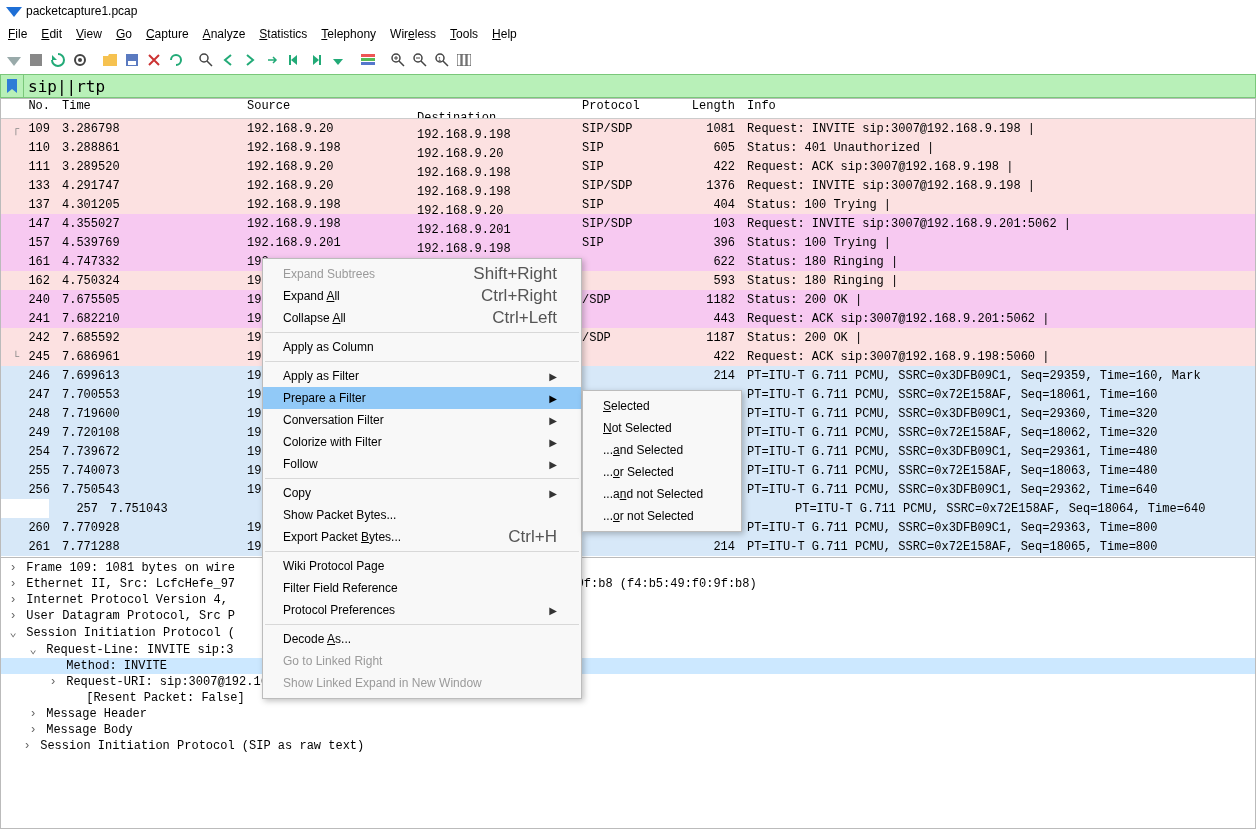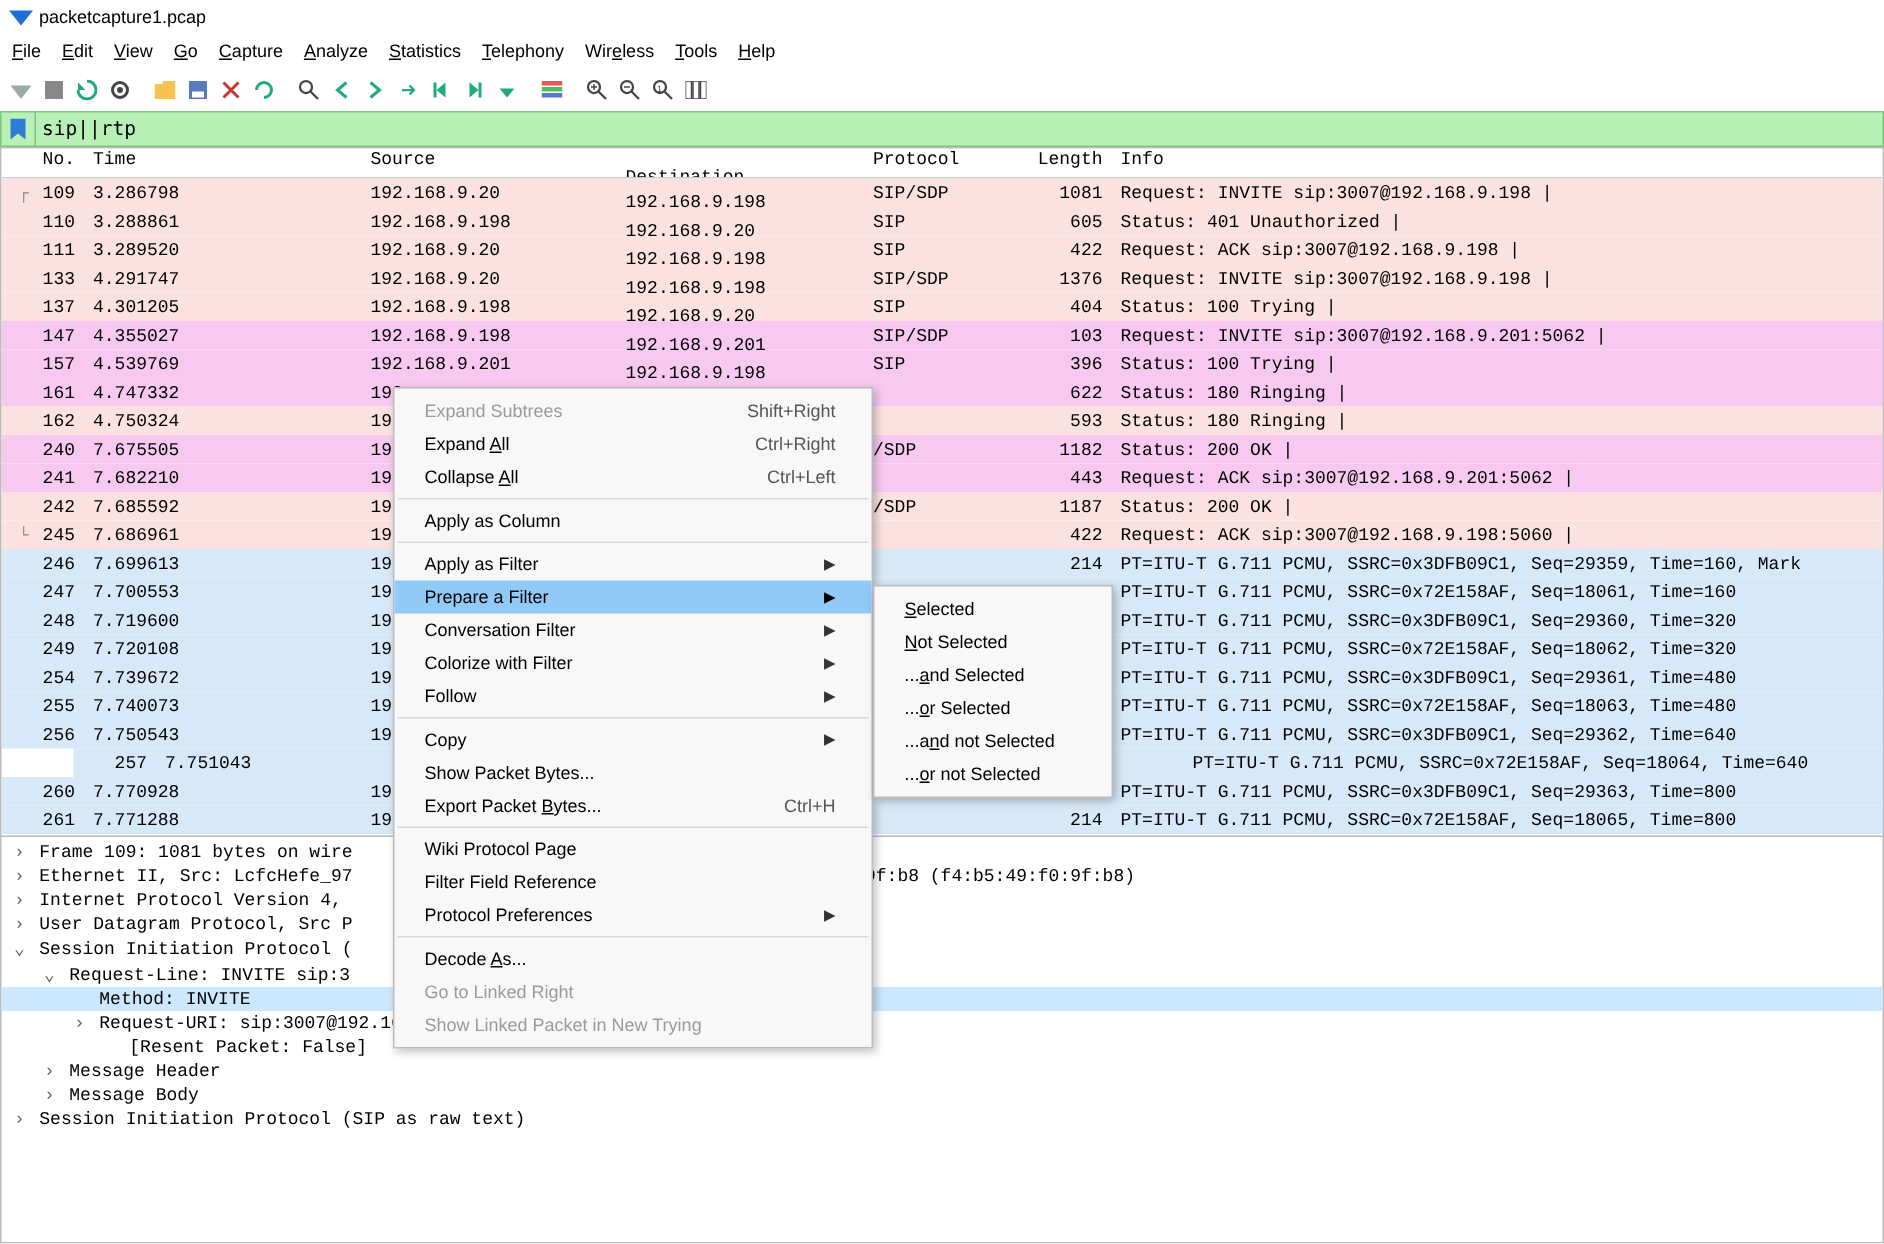--- a/index.html
+++ b/index.html
@@ -8,21 +8,21 @@
 .title-bar .logo { width: 16px; height: 16px; display: inline-flex; }
 .title-bar .title { color: #000; }
 .menu-bar { height: 24px; display: flex; align-items: center; padding: 0 8px; gap: 14px; }
 .menu-bar span { cursor: default; }
 .menu-bar span u { text-decoration: underline; }
 .toolbar { height: 28px; display: flex; align-items: center; padding: 0 4px; gap: 2px; border-bottom: 0; }
 .tb-btn { width: 20px; height: 20px; display: flex; align-items: center; justify-content: center; color: #555; }
 .tb-sep { width: 6px; }
 .filter-bar { height: 24px; display: flex; align-items: stretch; }
 .filter-icon { width: 24px; display:flex; align-items:center; justify-content:center; background:#b8f0b8; border:1px solid #7ac77a; }
-.filter-input { flex:1; background:#b8f0b8; border:1px solid #7ac77a; border-left:0; font-family: Consolas, monospace; font-size:13px; padding:0 4px; color:#000; }
+.filter-input { flex:1; background:#b8f0b8; border:1px solid #7ac77a; border-left:0; font-family: Consolas, monospace; font-size:16px; padding:0 4px; color:#000; }
 .packet-list { border:1px solid #bbb; height: 460px; overflow:hidden; font-family: Consolas, "Courier New", monospace; font-size:12px; }
 .pl-header { display:flex; background:#fff; border-bottom:1px solid #ccc; height:20px; }
 .pl-header div { padding:0 6px; white-space:nowrap; overflow:hidden; }
 .pl-body { overflow:auto; height:440px; }
 .pl-row { display:flex; height:19px; align-items:center; white-space:nowrap; }
 .pl-row div { padding:0 6px; overflow:hidden; white-space:nowrap; }
 .c-no { width:55px; text-align:right; }
 .c-time { width:185px; }
 .c-src { width:170px; }
 .c-dst { width:165px;margin-top:12px; }
@@ -34,21 +34,21 @@
 .dt-line { padding:1px 6px; white-space:nowrap; }
 .dt-line .caret { display:inline-block; width:12px; text-align:center; color:#666; }
 .sel-line { background:#cce8ff; }
 .ctx-menu { position:absolute; background:#f8f8f8; border:1px solid #bcbcbc; box-shadow:2px 2px 6px rgba(0,0,0,0.25); font-family:"Segoe UI",sans-serif; font-size:12px; padding:4px 0; z-index:100; }
 .ctx-item { display:flex; justify-content:space-between; align-items:center; padding:3px 24px 3px 20px; white-space:nowrap; gap:24px; height:22px; }
 .ctx-item.disabled { color:#9a9a9a; }
 .ctx-item.highlight { background:#91c9f7; }
 .ctx-item .arrow { font-size:10px; color:#333; }
 .ctx-item.highlight .arrow { color:#000; }
 .ctx-sep { height:1px; background:#d8d8d8; margin:3px 2px; }
-.ctx-item .accel { color:#555; font-size:12px; }
+.ctx-item .accel { color:#555; font-size:17px; }
 </style>
 </head>
 <body>
 
 <div class="title-bar">
   <span class="logo">
     <svg viewBox="0 0 16 16">
         <path d="M0 4 L16 4 L8 14 Z" fill="#1e6fd6"></path>
       </svg>
   </span>
@@ -428,21 +428,21 @@
     <div class="dt-line" style="padding-left: 6px;"><span class="caret">›</span> Ethernet II, Src: LcfcHefe_97<span style="margin-left:320px;">f0:9f:b8 (f4:b5:49:f0:9f:b8)</span></div>
     <div class="dt-line" style="padding-left: 6px;"><span class="caret">›</span> Internet Protocol Version 4,</div>
     <div class="dt-line" style="padding-left: 6px;"><span class="caret">›</span> User Datagram Protocol, Src P</div>
     <div class="dt-line" style="padding-left: 6px;"><span class="caret">⌄</span> Session Initiation Protocol (</div>
     <div class="dt-line" style="padding-left: 26px;"><span class="caret">⌄</span> Request-Line: INVITE sip:3</div>
     <div class="dt-line sel-line" style="padding-left: 46px;"><span class="caret">&nbsp;</span> Method: INVITE</div>
     <div class="dt-line" style="padding-left: 46px;"><span class="caret">›</span> Request-URI: sip:3007@192.168.9.198</div>
     <div class="dt-line" style="padding-left: 66px;"><span class="caret">&nbsp;</span> [Resent Packet: False]</div>
     <div class="dt-line" style="padding-left: 26px;"><span class="caret">›</span> Message Header</div>
     <div class="dt-line" style="padding-left: 26px;"><span class="caret">›</span> Message Body</div>
-    <div class="dt-line" style="padding-left: 6px;"><span class="caret">›</span> Session Initiation Protocol (SIP as raw text)</div>
+    <div class="dt-line" style="padding-left: 20px;"><span class="caret">›</span> Session Initiation Protocol (SIP as raw text)</div>
   </div>
 
 <div class="ctx-menu" id="ctx-main" style="left:262px; top:258px; width:320px;">
     <div class="ctx-item disabled">
       <span>Expand Subtrees</span>
       <span class="accel">Shift+Right</span>
     </div>
     <div class="ctx-item">
       <span>Expand <u>A</u>ll</span>
       <span class="accel">Ctrl+Right</span>
@@ -506,21 +506,21 @@
     <div class="ctx-sep"></div>
     <div class="ctx-item">
       <span>Decode <u>A</u>s...</span>
       <span></span>
     </div>
     <div class="ctx-item disabled">
       <span>Go to Linked Right</span>
       <span></span>
     </div>
     <div class="ctx-item disabled">
-      <span>Show Linked Packet in New Trying</span>
+      <span>Show Linked Expand in New Window</span>
       <span></span>
     </div>
   </div>
 
 <div class="ctx-menu" id="ctx-sub" style="left:582px; top:390px; width:160px;">
     <div class="ctx-item">
       <span><u>S</u>elected</span>
       <span></span>
     </div>
     <div class="ctx-item">

